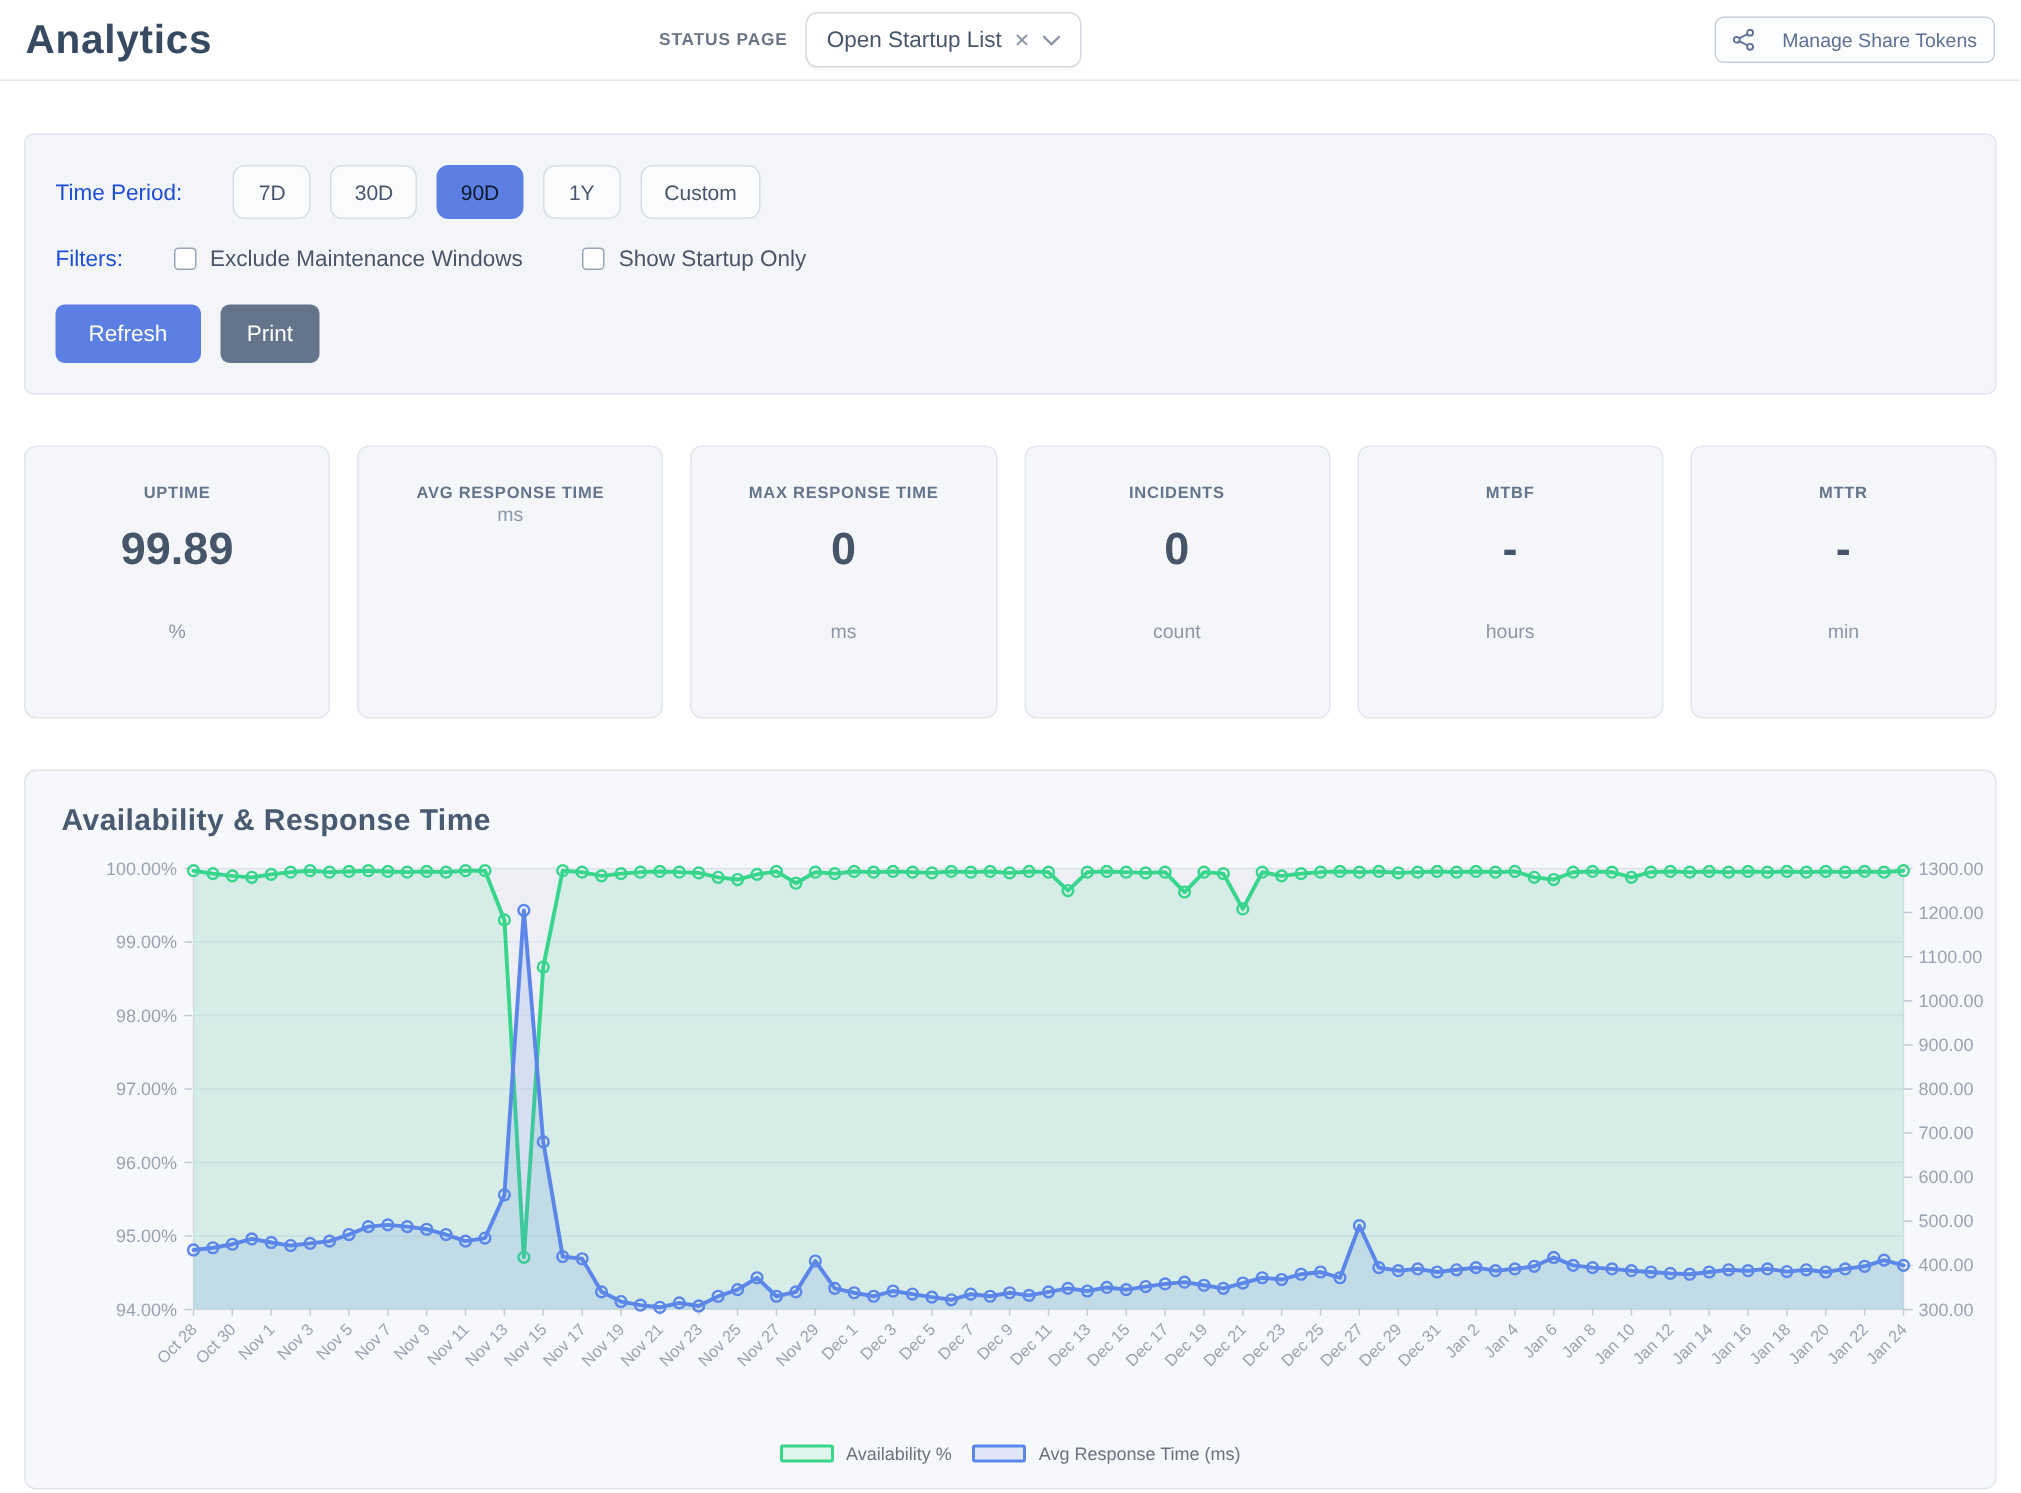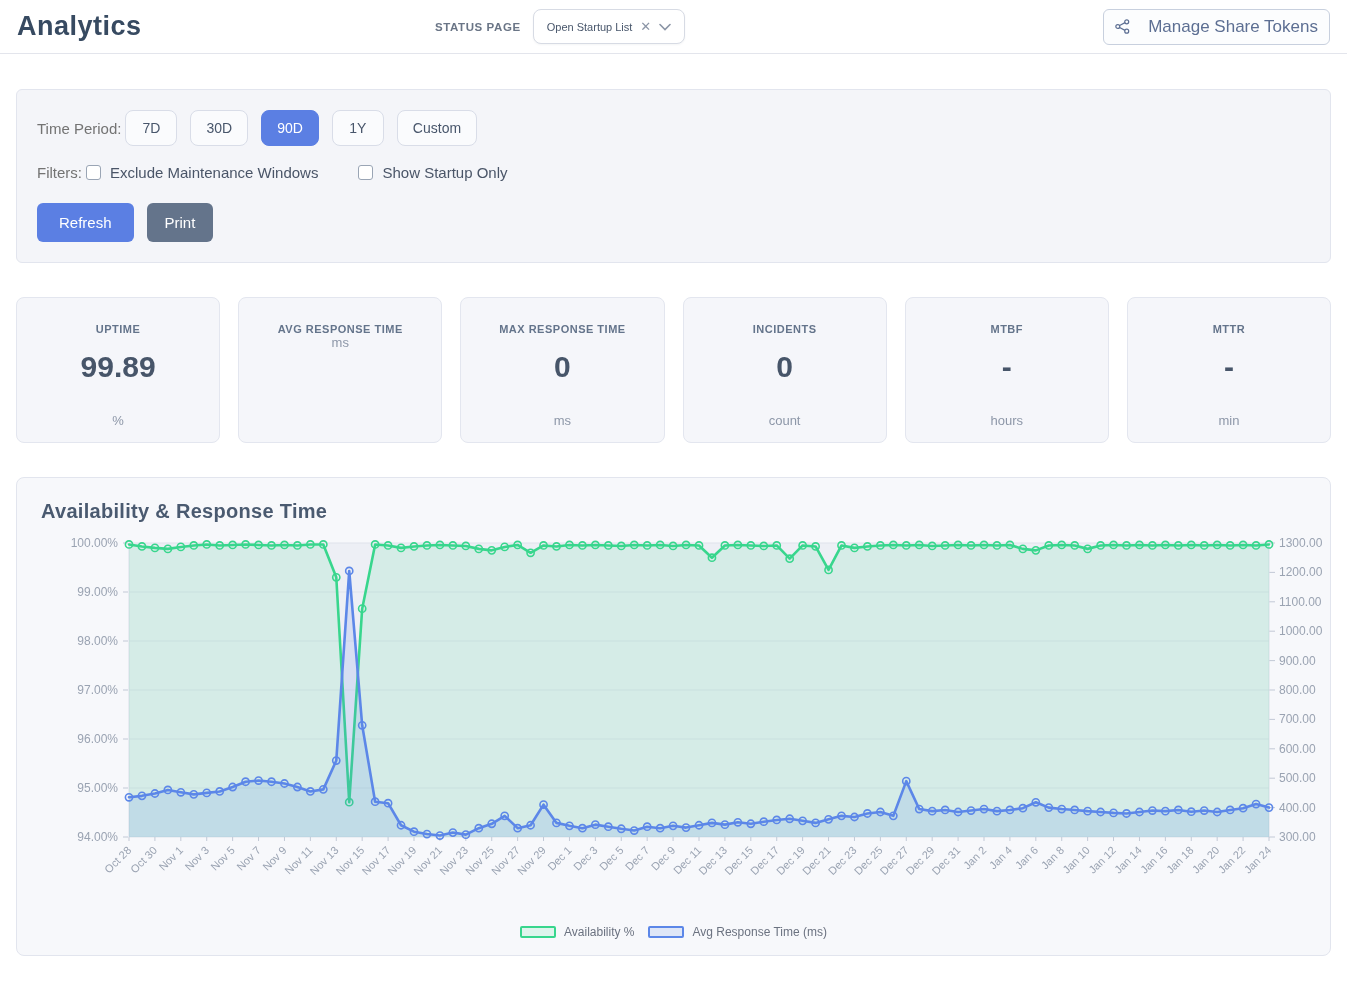--- a/index.html
+++ b/index.html
@@ -4,44 +4,44 @@
 <style>
   * { margin:0; padding:0; box-sizing:border-box; }
   html,body { width:1347px; height:995px; background:#ffffff; font-family:"Liberation Sans", sans-serif; overflow:hidden; }
 
   
   .header { display:flex; align-items:center; height:54px; padding:0 17px; border-bottom:1px solid #e3e5ec; }
   .app-title { flex:1; font-size:27px; font-weight:700; color:#374a61; letter-spacing:.5px; }
   .status-group { display:flex; align-items:center; gap:12px; }
   .status-label { font-size:11.5px; font-weight:600; letter-spacing:.6px; color:#6a7586; }
   .status-select { display:flex; align-items:center; gap:8px; background:#fff; border:1px solid #d7dbe4; border-radius:8px; padding:9px 13px; box-shadow:0 1px 2px rgba(40,50,80,.05); cursor:pointer; }
-  .status-select .val { font-size:11px; color:#48566b; }
+  .status-select .val { font-size:15px; color:#48566b; }
   .status-select .clear { font-size:13px; color:#8b95a6; cursor:pointer; }
   .spacer { flex:1; }
-  .manage-btn { display:flex; align-items:center; gap:18px; background:#fcfdfe; border:1px solid #c8d0de; border-radius:6px; padding:7px 11px; font-size:17px; color:#5d6f93; cursor:pointer; }
+  .manage-btn { display:flex; align-items:center; gap:18px; background:#fcfdfe; border:1px solid #c8d0de; border-radius:6px; padding:7px 11px; font-size:13px; color:#5d6f93; cursor:pointer; }
 
   
   .panel { margin:35px 16px 0; background:#f4f5f9; border:1px solid #e2e5ee; border-radius:6px; padding:20px; }
   .row { display:flex; align-items:center; }
-  .row-label { font-size:15px; color:#737373; margin-right:4px; }
+  .row-label { font-size:15px; color:#1d4ed8; margin-right:34px; }
   .pill-group { display:flex; gap:13px; }
   .pill { font-size:14px; color:#48566b; background:#fafbfd; border:1px solid #d9dde8; border-radius:8px; padding:9px 15px; min-width:52px; cursor:pointer; font-family:inherit; }
-  .pill.active { background:#5b7fe3; border-color:#5b7fe3; color:#ffffff; }
+  .pill.active { background:#5b7fe3; border-color:#5b7fe3; color:#0f172a; }
   .filters-row { margin-top:18px;text-align:right; }
   .check-item { display:flex; align-items:center; gap:9px; margin-right:40px; cursor:pointer; }
   .checkbox { width:15px; height:15px; border:1.5px solid #9aa5b5; border-radius:3px; background:#fff; }
   .check-label { font-size:15px; color:#4a5568; }
   .actions-row { margin-top:22px; gap:13px; }
   .btn { font-size:15px; border:none; border-radius:6px; padding:11px 22px; color:#fff; cursor:pointer; font-family:inherit; }
   .btn-refresh { background:#5b7fe3; }
   .btn-print { background:#64748b; padding:11px 18px; }
 
   
   .stats { margin:34px 16px 0; display:grid; grid-template-columns:repeat(6,1fr); gap:18px; }
-  .card { background:#f5f6fa; border:1px solid #e3e6ef; border-radius:8px; text-align:center; padding:25px 6px 22px; height:146px; }
+  .card { background:#f5f6fa; border:1px solid #e3e6ef; border-radius:8px; text-align:center; padding:25px 6px 22px; height:182px; }
   .card-label { font-size:11px; font-weight:600; letter-spacing:.5px; color:#64748b; text-transform:uppercase; }
   .card-value { font-size:30px; font-weight:700; color:#475569; margin:15px 0 29px; }
   .card-unit { font-size:13px; color:#8d97a8; }
 
   
   .chart-card { margin:34px 16px 20px; background:#f7f8fb; border:1px solid #e2e5ee; border-radius:8px; padding:22px 24px 16px; }
   .chart-title { font-size:20px; font-weight:700; color:#4a5a70; letter-spacing:.3px; margin-bottom:10px; }
   .legend { display:flex; justify-content:center; gap:14px; margin-top:2px; }
   .legend-item { display:flex; align-items:center; gap:8px; }
   .legend-swatch { width:36px; height:12px; border-radius:2px; border:2.5px solid; }

